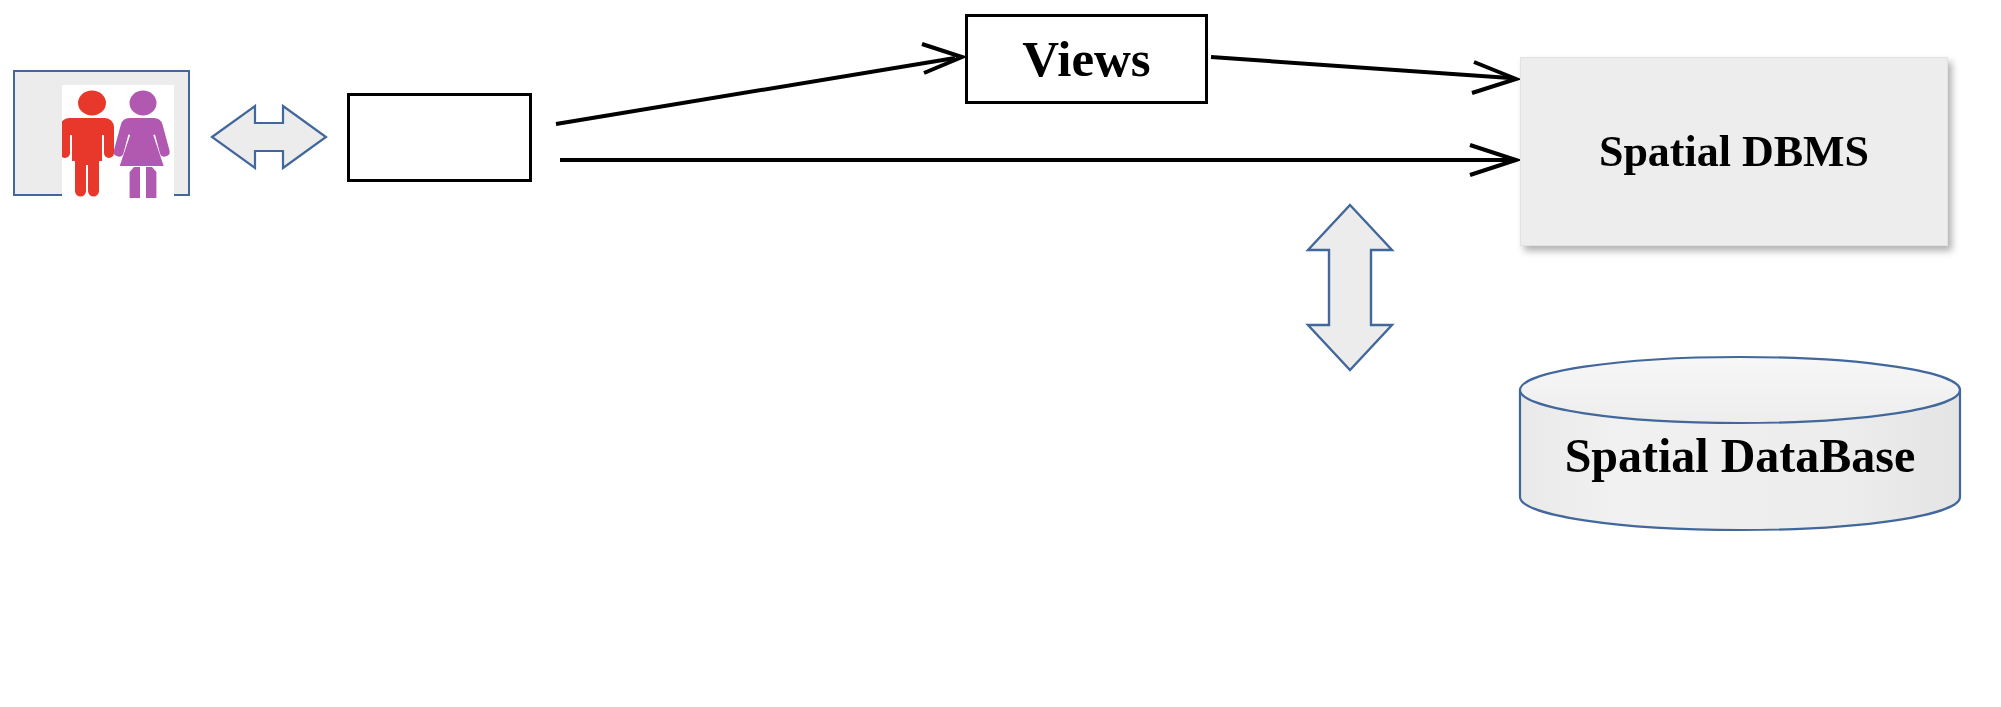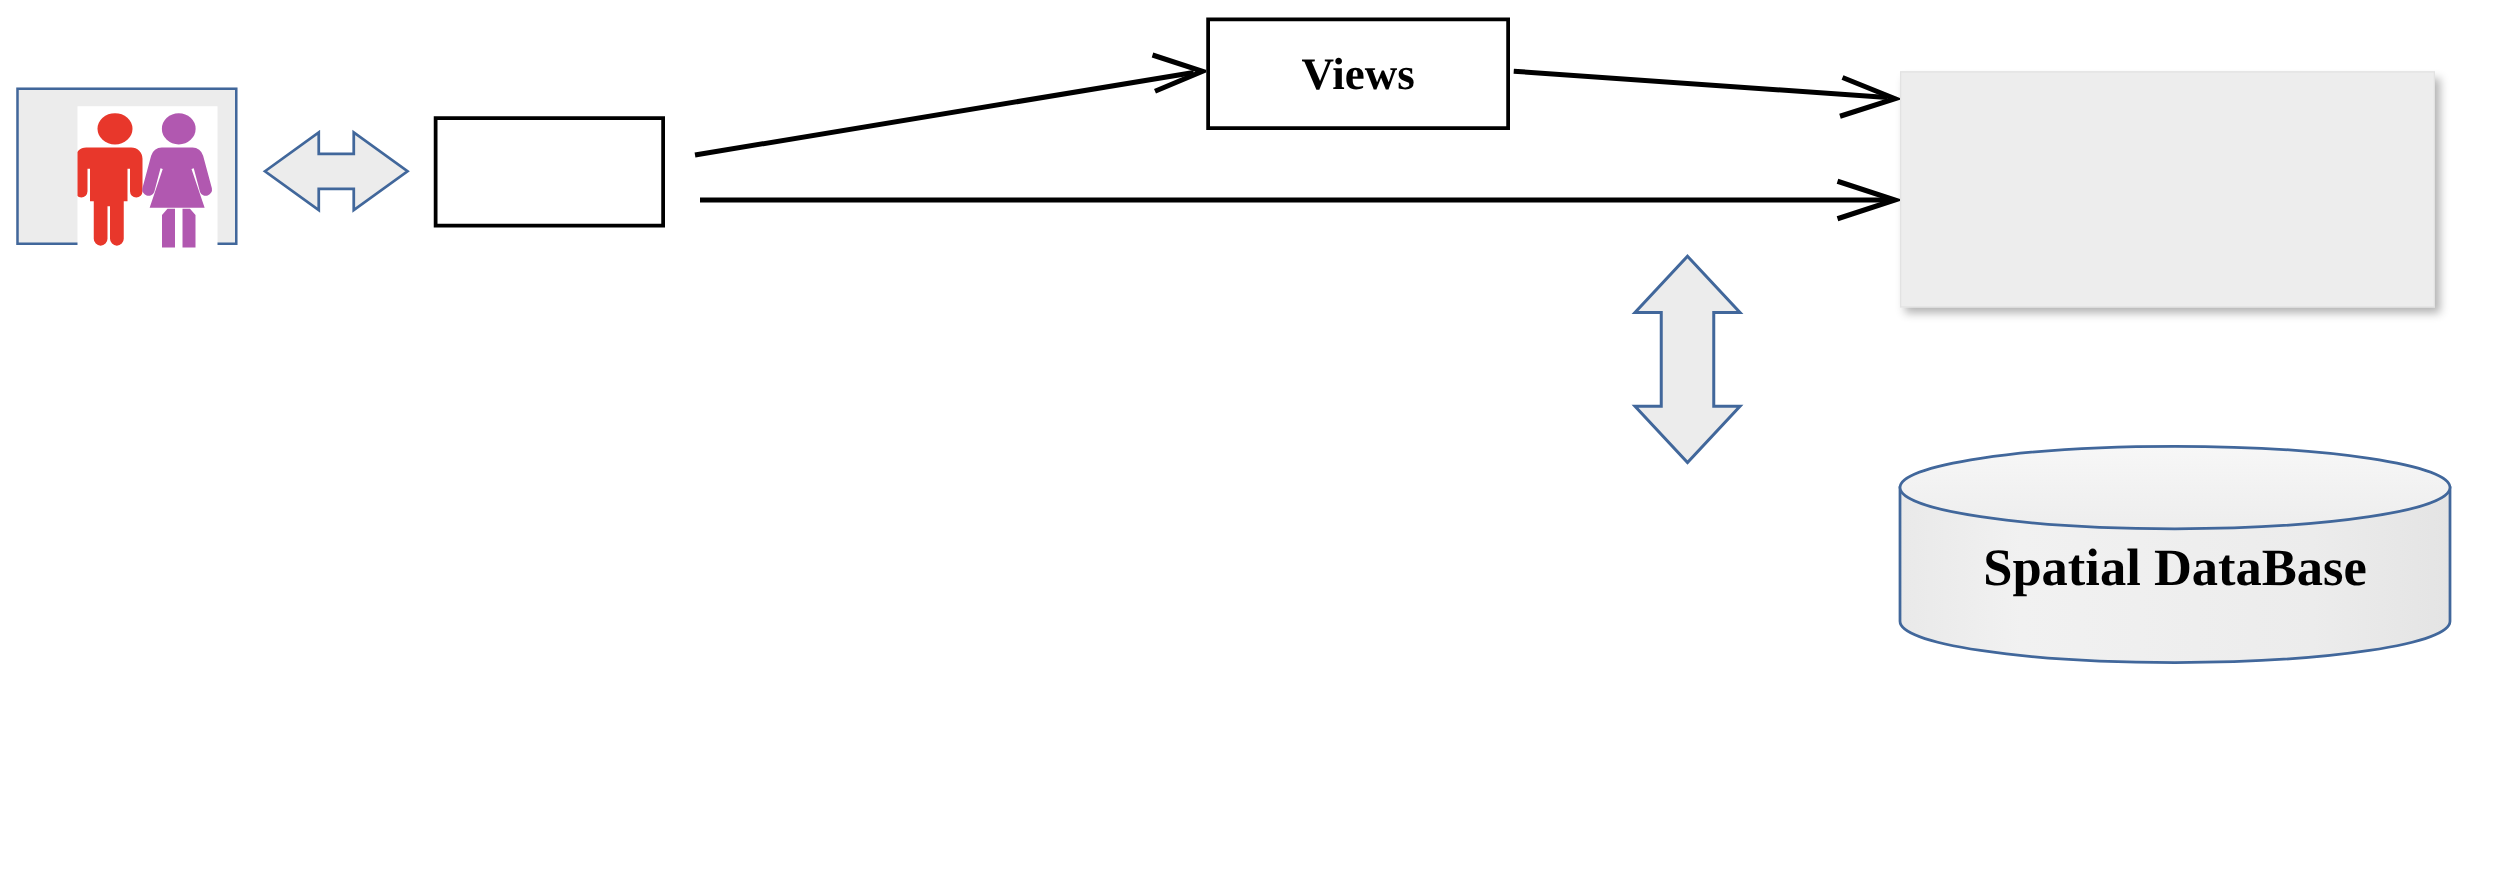--- a/index.html
+++ b/index.html
@@ -84,21 +84,21 @@
     height: 90px;
     background: #ffffff;
     border: 3px solid #000000;
     box-sizing: border-box;
   }
   #views-box-label {
     left: 965px;
     top: 14px;
     width: 243px;
     height: 90px;
-    font-size: 36px;
+    font-size: 51px;
   }
   
   #dbms-box {
     position: absolute;
     left: 1520px;
     top: 57px;
     width: 428px;
     height: 189px;
     background: #ededed;
     border: 1px solid #e2e2e2;
@@ -111,21 +111,21 @@
     width: 428px;
     height: 189px;
     font-size: 44px;
   }
   
   #database-label {
     left: 1520px;
     top: 400px;
     width: 440px;
     height: 110px;
-    font-size: 42px;
+    font-size: 48px;
   }
 </style>
 </head>
 <body>
 
 <div id="canvas">
 
   <svg class="svg-layer" viewBox="0 0 2001 707">
     <defs>
       <linearGradient id="cyl-top-grad" x1="0" y1="0" x2="0" y2="1">
@@ -187,16 +187,17 @@
       </svg>
     </div>
   </div>
 
   <div id="sql-box"></div>
 
   <div id="views-box"></div>
   <div class="node-label" id="views-box-label">Views</div>
 
   <div id="dbms-box"></div>
+  <div class="node-label" id="dbms-box-label">Spatial DBMS</div>
 
   <div class="node-label" id="database-label">Spatial DataBase</div>
 
 </div>
 
 </body></html>

